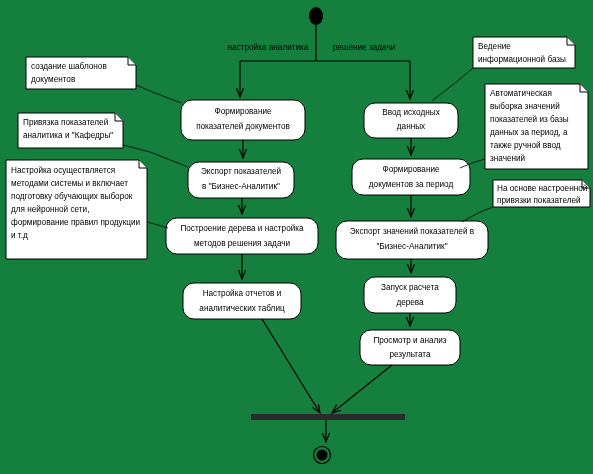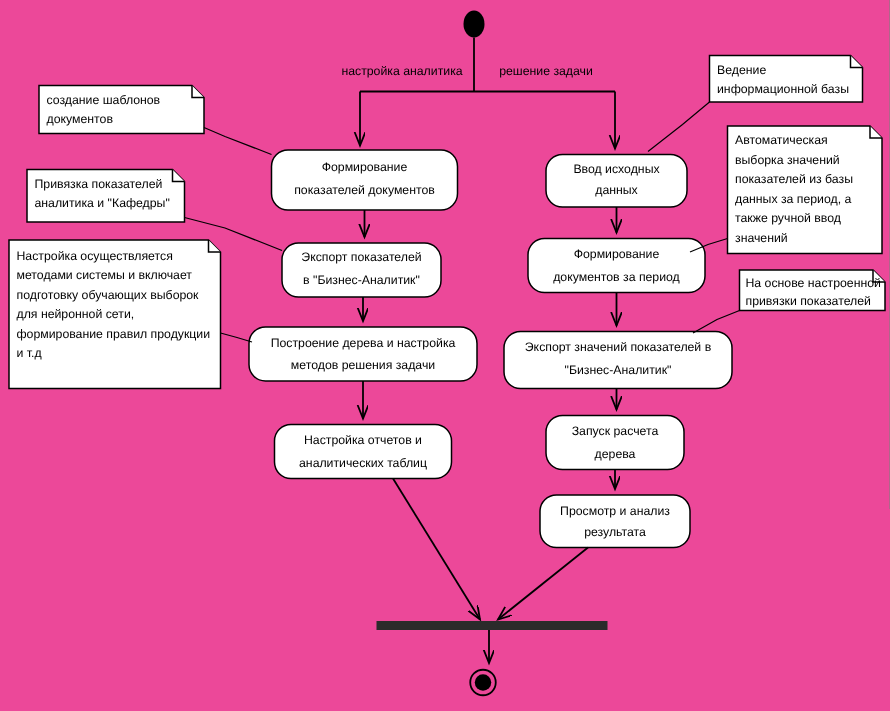--- a/index.html
+++ b/index.html
@@ -4,21 +4,21 @@
 <style>
   html, body {
     margin: 0;
     padding: 0;
     background: #808080;
   }
   #canvas-root {
     position: relative;
     width: 593px;
     height: 474px;
-    background: #ec4899;
+    background: #15803d;
     overflow: hidden;
     font-family: "Liberation Sans", sans-serif;
   }
   svg.diagram {
     position: absolute;
     top: 0;
     left: 0;
     width: 593px;
     height: 474px;
     display: block;

